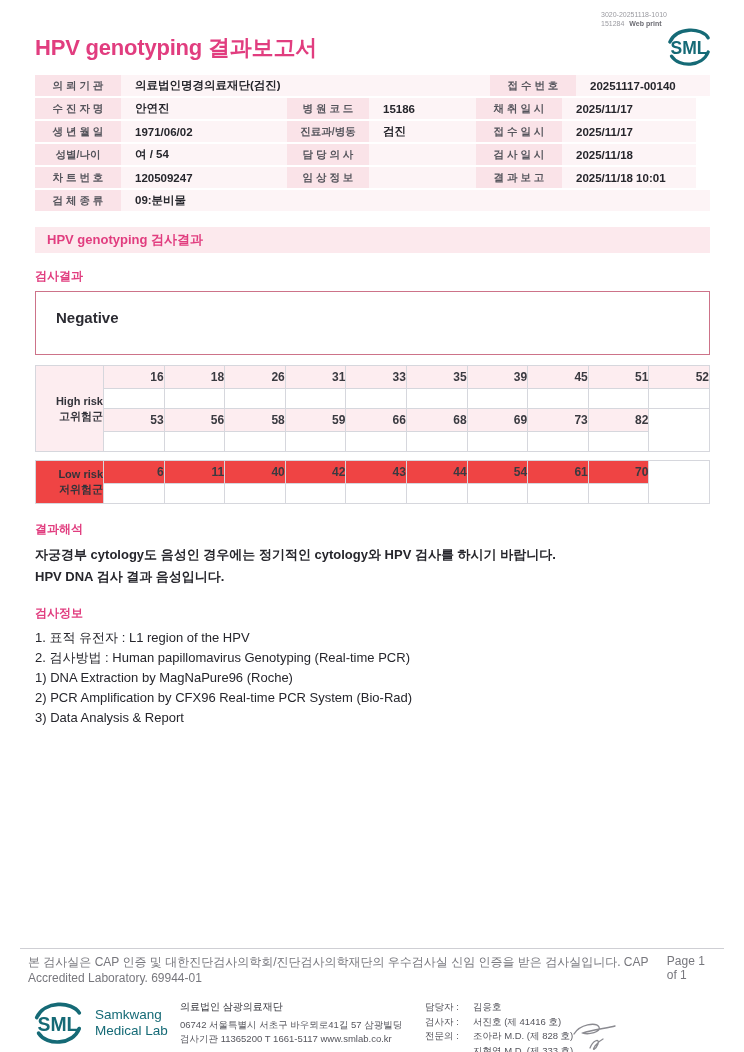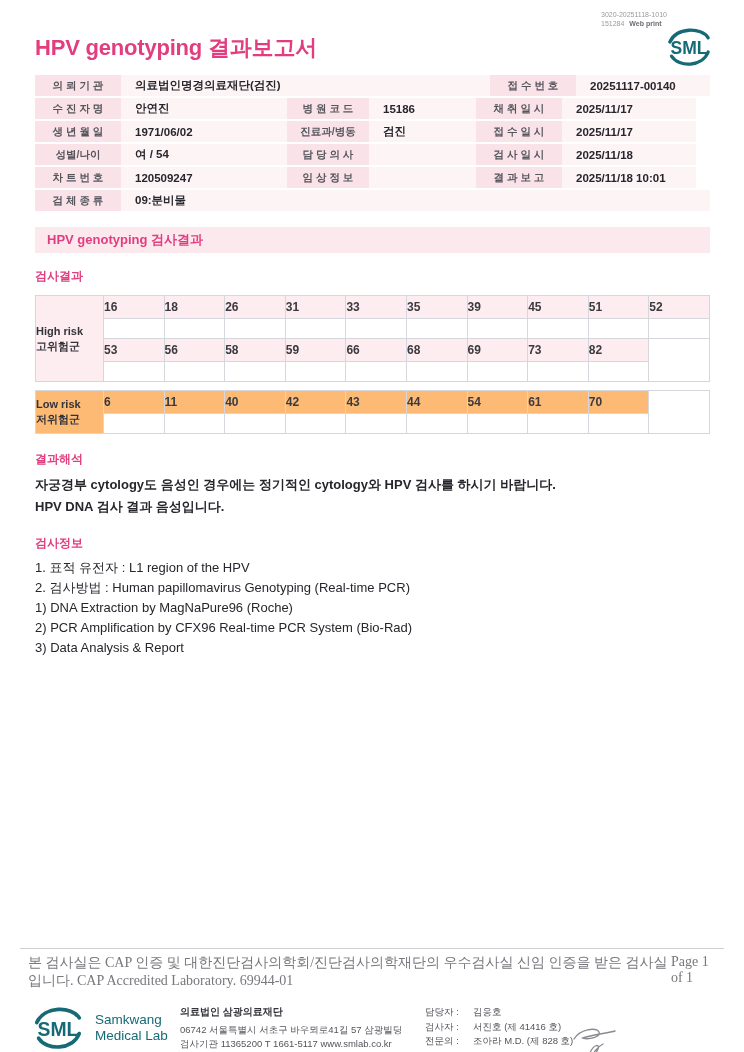--- a/index.html
+++ b/index.html
@@ -24,45 +24,45 @@
   .span-mid{width:369px} .span-rest{width:589px}
 
   
   .section-bar { margin-top:16px; height:26px; line-height:26px; background:#fce9ed; color:#e13d7f; font-size:13px; font-weight:800; padding-left:12px; }
   .sub-title { margin-top:15px; font-size:12px; font-weight:800; color:#e13d7f; }
   .result-box { margin-top:6px; height:64px; border:1.5px solid #cd7389; background:#fff; padding:17px 0 0 20px; }
   .result-box span { font-size:15px; font-weight:700; color:#2c2c33; }
 
   
   .geno-table { border-collapse:collapse; width:675px; table-layout:fixed; margin-top:10px; }
-  .geno-table td { border:1px solid #d6d7dd; text-align:left; }
+  .geno-table td { border:1px solid #d6d7dd; text-align:right; }
   .gt-label { width:68px; font-size:11px; color:#33333a; font-weight:700; line-height:15px; }
   .high .gt-label, .high .num { background:#fdedf0; }
-  .low  .gt-label, .low  .num { background:#fdba74; }
+  .low  .gt-label, .low  .num { background:#ef4444; }
   .num { font-size:12px; font-weight:700; color:#3a3a40; height:23px; }
   .res { background:#fff; height:20px; }
   .merge { background:#fff; }
   .geno-table.low { margin-top:8px; }
 
   
   .sec-title { margin-top:17px; font-size:12px; font-weight:800; color:#e13d7f; }
   .interp-line { font-size:13px; color:#26262c; line-height:22px; font-weight:600; }
   .interp { margin-top:6px; }
   .tinfo { margin-top:6px; }
   .tinfo-line { font-size:13px; color:#26262c; line-height:20px; font-weight:500; }
 
   
   .footer { position:absolute; left:20px; right:20px; top:948px; }
   .rule { border-top:1px solid #cfcfd4; }
-  .disc-row { display:flex; justify-content:flex-start; padding:5px 8px 0 8px; font-size:14px; color:#77777d;font-family:Liberation Serif, serif; }
+  .disc-row { display:flex; justify-content:flex-start; padding:5px 8px 0 8px; font-size:12px; color:#77777d; }
   .bottom { position:relative; height:72px; margin-top:12px; }
   .f-logo { position:absolute; left:10px; top:2px; display:flex; align-items:center; }
   .f-logo-name { margin-left:9px; color:#156a76; font-size:13.5px; font-weight:400; line-height:16px; }
   .f-org { position:absolute; left:160px; top:3px; }
-  .f-org-name { font-size:10px; font-weight:700; color:#33333a; margin-bottom:4px; }
+  .f-org-name { font-size:10px; font-weight:400; color:#33333a; margin-bottom:4px; }
   .f-org-line { font-size:9.5px; color:#55555c; line-height:14px; }
   .f-staff { position:absolute; left:405px; top:3px; font-size:9.5px; color:#55555c; }
   .srow { line-height:14.5px; }
   .slabel { display:inline-block; width:44px; }
   .sval { padding-left:4px; }
   .f-sign { position:absolute; left:552px; top:24px; }
 </style>
 </head>
 <body>
 
@@ -122,20 +122,23 @@
       <div class="cell val w-v3">2025/11/18 10:01</div>
     </div>
     <div class="info-row">
       <div class="cell lbl w-l1">검 체 종 류</div>
       <div class="cell val span-rest">09:분비물</div>
     </div>
 
     <div class="section-bar">HPV genotyping 검사결과</div>
 
     <div class="sub-title">검사결과</div>
+    <div class="result-box">
+      <span>Negative</span>
+    </div>
 
     <table class="geno-table high">
       <tbody>
           <tr>
         <td class="gt-label" rowspan="4">
           <div>High risk</div>
           <div>고위험군</div>
         </td>
         <td class="num">16</td>
         <td class="num">18</td>

